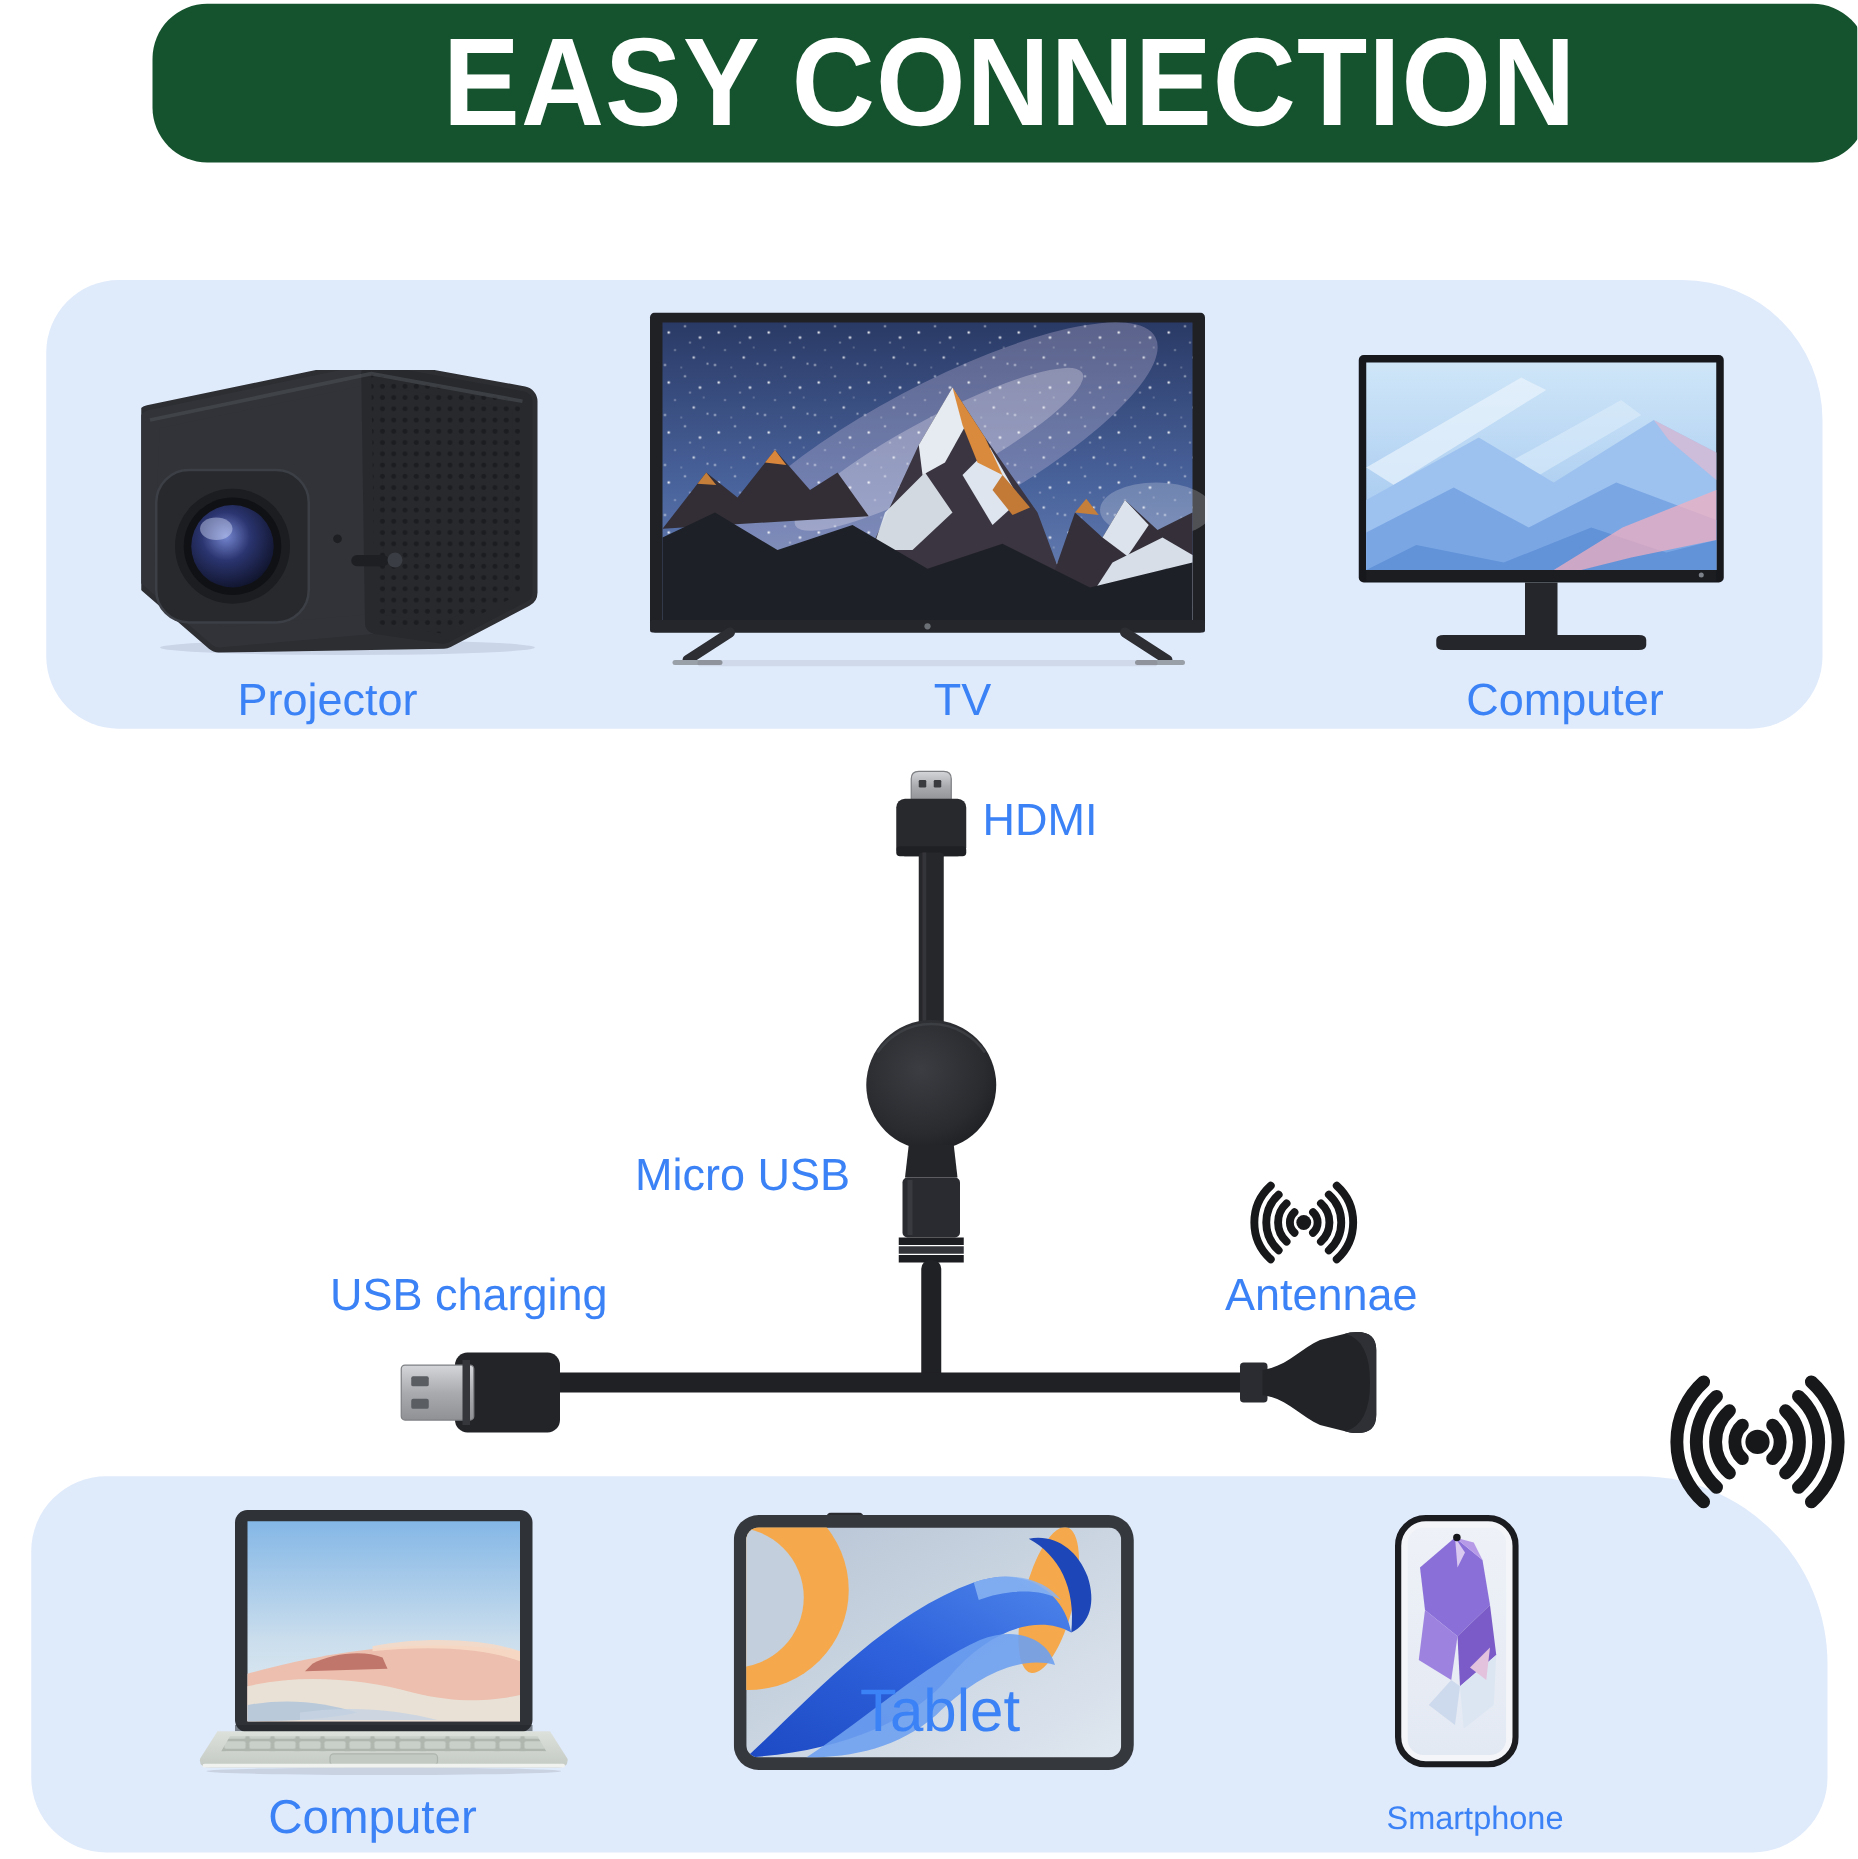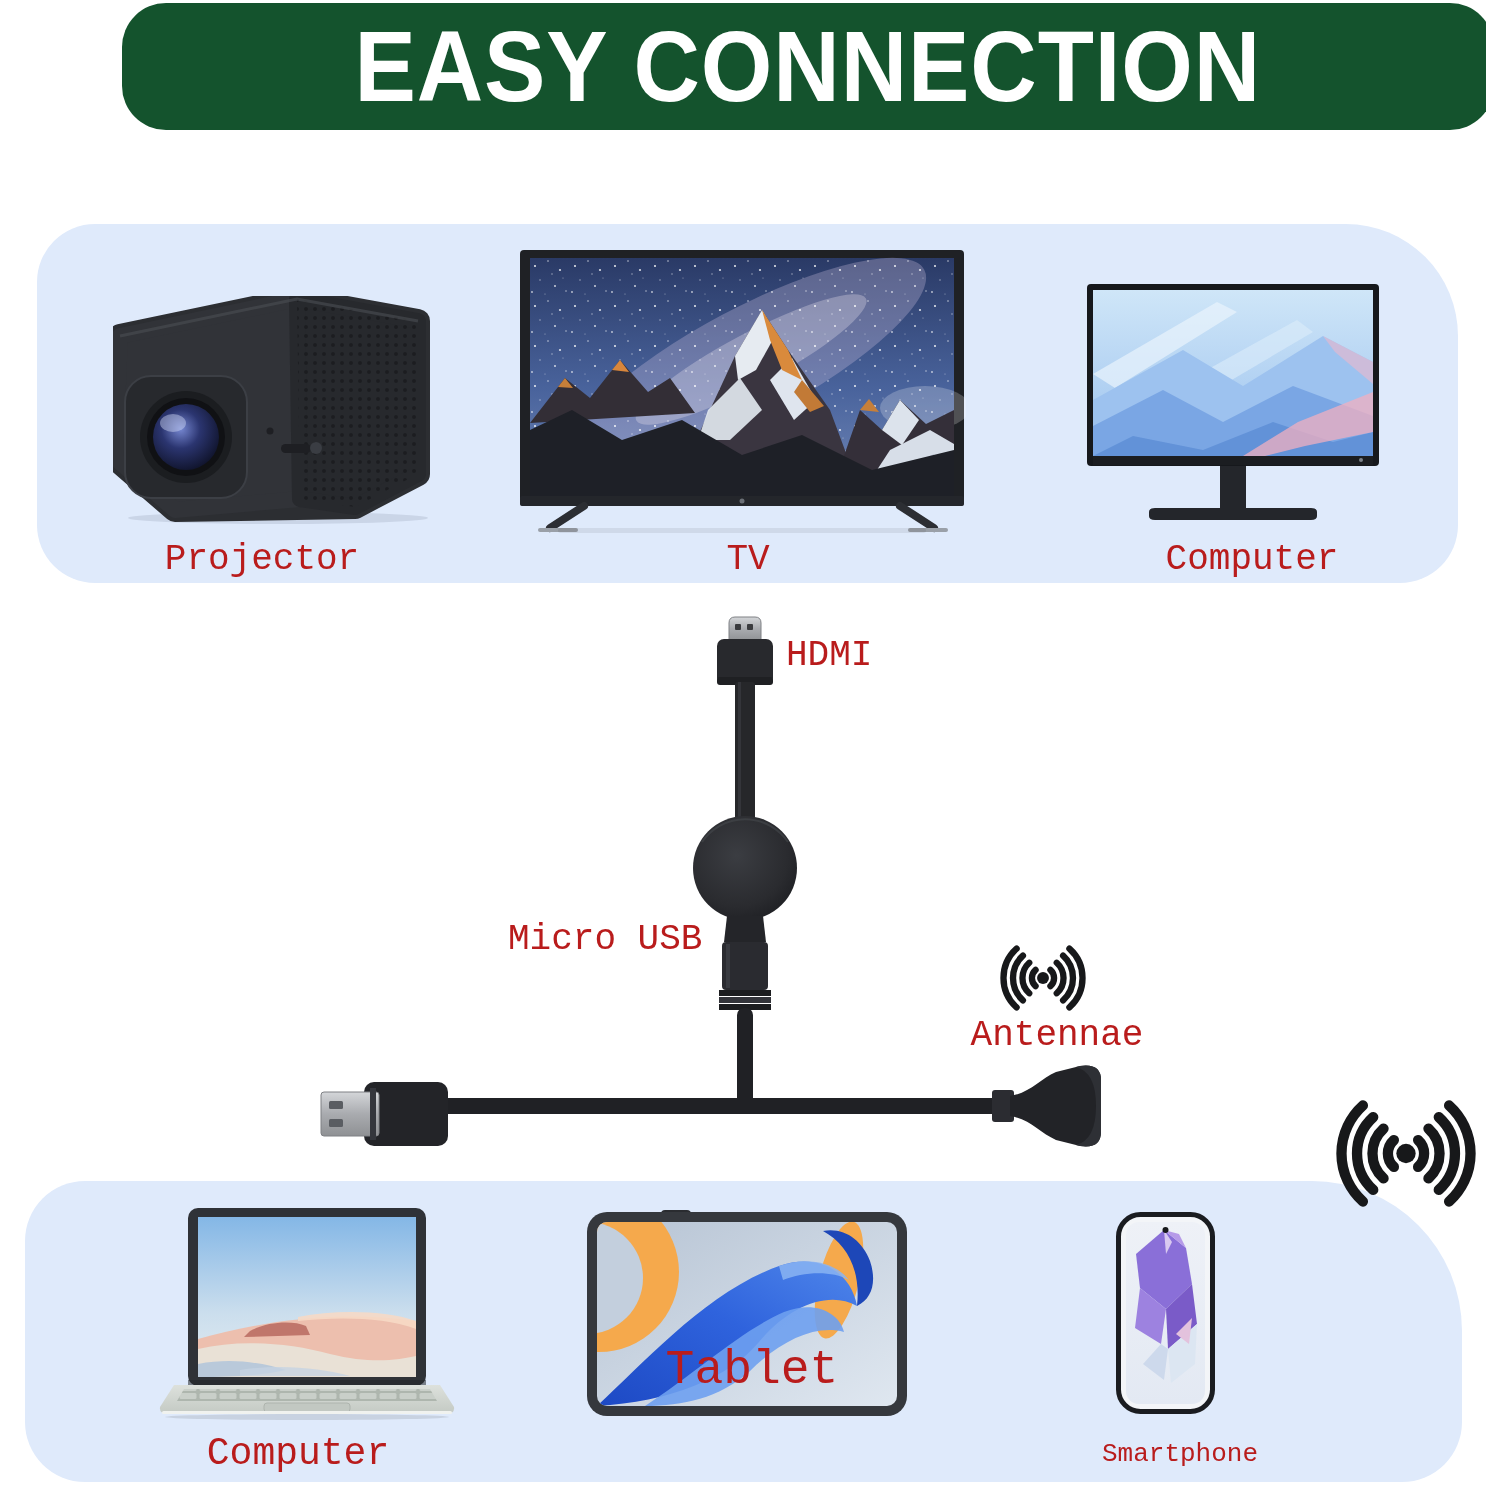--- a/index.html
+++ b/index.html
@@ -6,21 +6,21 @@
   .stage{position:relative;width:1486px;height:1487px;background:#ffffff;overflow:hidden;
          font-family:"Liberation Sans",sans-serif;color:#191919;}
   .abs{position:absolute;}
   .header-pill{left:77px;top:3px;width:1372px;height:127px;background:#14532d;border-radius:44px;
                display:flex;align-items:center;justify-content:center;margin-left:45px;}
   .header-title{font-size:100px;font-weight:700;letter-spacing:1px;color:#ffffff;
                 transform:scaleX(.92);white-space:nowrap;}
   .panel{background:#dfeafb;}
   .panel-top{left:37px;top:224px;width:1421px;height:359px;border-radius:58px 112px 58px 58px;}
   .panel-bottom{left:25px;top:1181px;width:1437px;height:301px;border-radius:60px 150px 60px 60px;}
-  .label{font-size:36px;line-height:40px;white-space:nowrap;color:#b91c1c;font-family:Liberation Mono, monospace;}
+  .label{font-size:36px;line-height:40px;white-space:nowrap;color:#3b82f6;}
   .centered{transform:translateX(-50%);text-align:center;}
 </style>
 </head>
 <body>
 
 <div class="stage">
 
   <div class="abs header-pill">
     <div class="header-title">EASY CONNECTION</div>
   </div>
@@ -126,21 +126,21 @@
       <path d="M0,166 L40,146 L110,160 L180,132 L240,152 L280,142 L280,166 Z" fill="#6292d8"></path>
       <path d="M150,166 L205,132 L280,102 L280,142 L212,156 L172,166 Z" fill="#f2afc0" opacity="0.75"></path>
     </g>
     <rect x="8" y="174" width="280" height="9" fill="#1b1d21"></rect>
     <circle cx="276" cy="178" r="2" fill="#7d828a"></circle>
     <rect x="135" y="184" width="26" height="46" fill="#24262b"></rect>
     <path d="M64,230 Q64,226 70,226 L226,226 Q232,226 232,230 L232,234 Q232,238 226,238 L70,238 Q64,238 64,234 Z" fill="#24262b"></path>
   </svg>
 
   <div class="abs label centered" style="left:262px;top:540px">Projector</div>
-  <div class="abs label centered" style="left:748px;top:540px">TV</div>
+  <div class="abs label centered" style="left:770px;top:540px">TV</div>
   <div class="abs label centered" style="left:1252px;top:540px">Computer</div>
 
   <svg class="abs" style="left:230px;top:600px" width="900" height="560" viewBox="0 0 900 560">
     <defs>
       <linearGradient id="metal" x1="0" y1="0" x2="0" y2="1">
         <stop offset="0%" stop-color="#d4d6d9"></stop>
         <stop offset="50%" stop-color="#a9abaf"></stop>
         <stop offset="100%" stop-color="#8f9194"></stop>
       </linearGradient>
       <radialGradient id="puckGrad" cx="42%" cy="38%" r="70%">
@@ -186,20 +186,21 @@
 
     <g>
       <rect x="762" y="490" width="22" height="32" rx="3" fill="#2b2c31"></rect>
       <path d="M780,496 C800,493 810,479 826,472 L850,466 Q871,463 871,480 L871,532 Q871,549 850,546 L826,540 C810,533 800,519 780,516 Z" fill="#222327"></path>
       <path d="M850,466 Q871,463 871,480 L871,532 Q871,549 850,546 L846,545 Q866,540 866,506 Q866,472 846,467 Z" fill="#2e3035"></path>
     </g>
   </svg>
 
   <div class="abs label" style="left:786px;top:636px">HDMI</div>
   <div class="abs label" style="left:508px;top:920px">Micro USB</div>
+  <div class="abs label centered" style="left:375px;top:1016px">USB charging</div>
   <div class="abs label centered" style="left:1057px;top:1016px">Antennae</div>
 
   <svg class="abs" style="left:997px;top:944px" width="92" height="68" viewBox="-58 -43 116 86">
     <g stroke="#17181a" stroke-width="8" fill="none" stroke-linecap="round">
       <g>
         <path d="M9.4,-10.4 A14 14 0 0 1 9.4,10.4"></path>
         <path d="M17.4,-19.3 A26 26 0 0 1 17.4,19.3"></path>
         <path d="M25.4,-28.2 A38 38 0 0 1 25.4,28.2"></path>
         <path d="M33.4,-37.2 A50 50 0 0 1 33.4,37.2"></path>
       </g>

